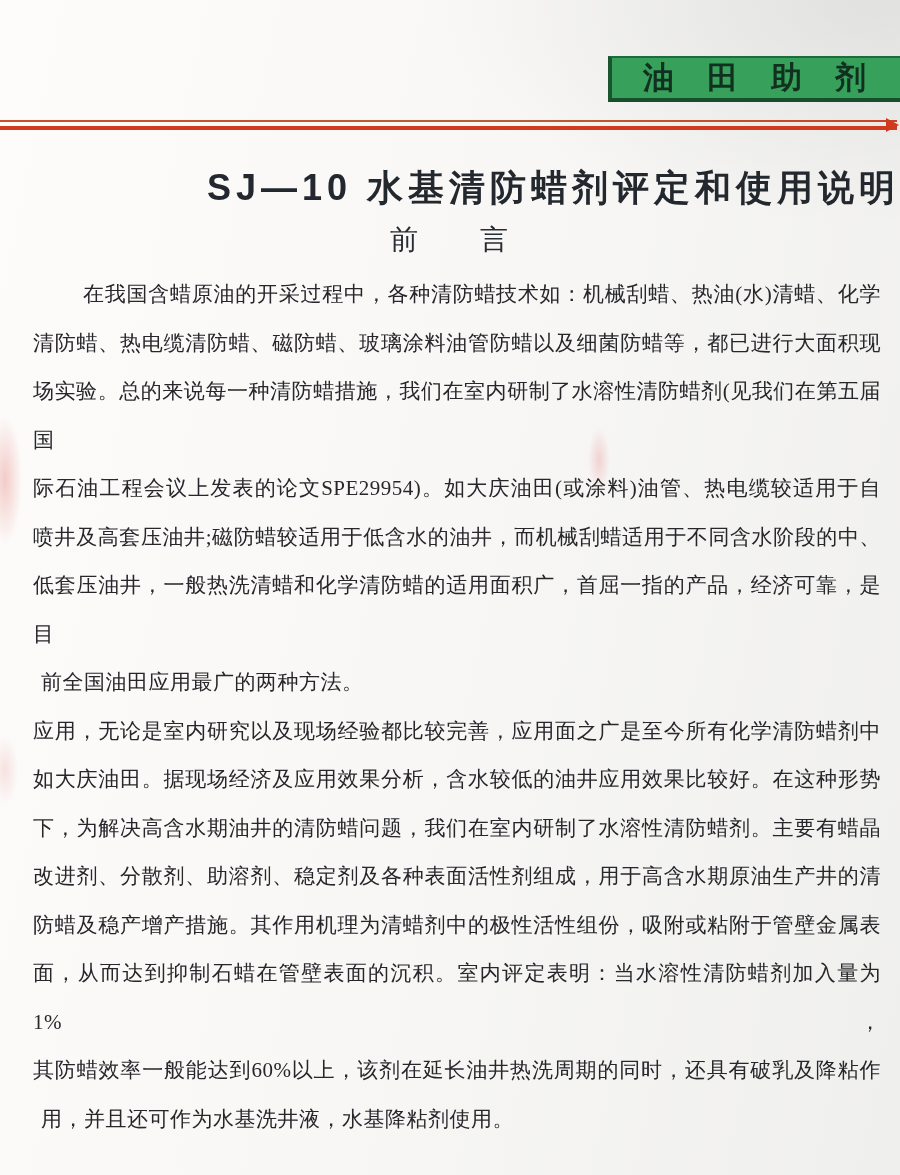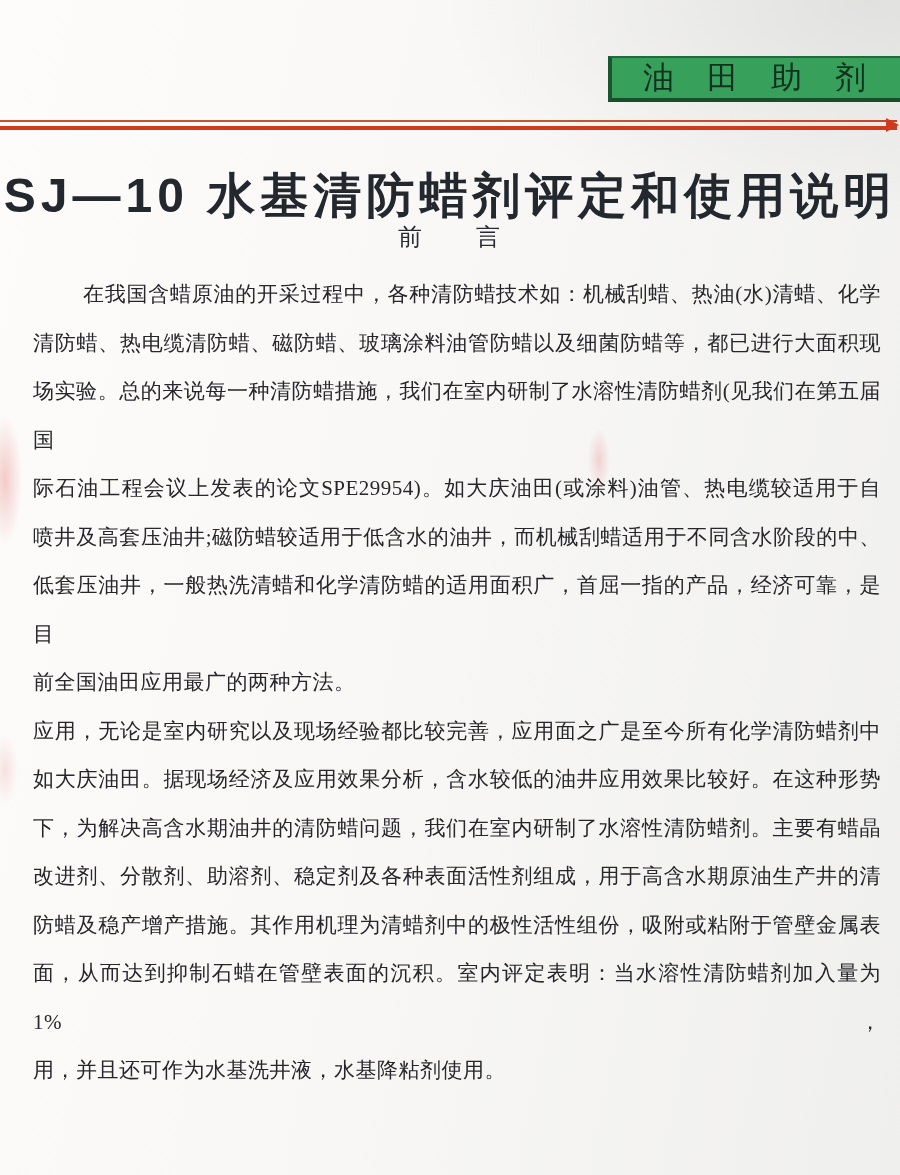--- a/index.html
+++ b/index.html
@@ -30,66 +30,66 @@
     position: absolute; top: 56px; left: 608px; right: 0; height: 46px;
     background: #37a15b;
     border-top: 2px solid #1f6b3c;
     border-bottom: 4px solid #174f2c;
     border-left: 4px solid #1a5530;
     box-sizing: border-box;
     display: flex; align-items: center; justify-content: center;
   }
   .banner-text {
     font-family: "Liberation Sans", "DejaVu Sans", sans-serif;
-    font-weight: normal; font-size: 31px; color: #12301f;
+    font-weight: bold; font-size: 31px; color: #12301f;
     letter-spacing: 33px; padding-left: 30px;
     white-space: nowrap;
   }
 
   
   .rule { position: absolute; top: 120px; left: 0; width: 897px; }
   .rule .line-thin  { height: 2px; background: linear-gradient(90deg, #c94e2b, #b65f33 55%, #c94326); }
   .rule .line-gap   { height: 4px; }
   .rule .line-thick { height: 4px; background: #d03a1d; }
   .rule .arrow {
     position: absolute; right: -2px; top: -2px;
     width: 0; height: 0;
     border-left: 13px solid #d03a1d;
     border-top: 7px solid transparent;
     border-bottom: 7px solid transparent;
   }
 
   .title {
     position: absolute; top: 164px; left: 0; width: 100%;
-    margin: 0; text-align: center;
+    margin: 0; text-align: right;
     font-family: "Liberation Sans", "DejaVu Sans", sans-serif;
-    font-weight: 600; font-size: 48px; letter-spacing: 5px;
+    font-weight: 600; font-size: 36px; letter-spacing: 5px;
     color: #23272e;
   }
   .subtitle {
     position: absolute; top: 221px; left: 0; width: 100%;
     margin: 0; text-align: center;
-    font-weight: 500; font-size: 24px; letter-spacing: 2px;
+    font-weight: 500; font-size: 28px; letter-spacing: 2px;
     color: #272b32;
   }
 
   .body-text {
     position: absolute; top: 270px; left: 33px; width: 848px;
     font-size: 21px; color: #26262b;
   }
   .para { margin: 0; }
   .line {
     line-height: 48.5px;
     text-align: justify;
     text-align-last: justify;
     text-justify: inter-character;
     letter-spacing: 0.5px;
   }
   .line.first { text-indent: 50px; }
-  .line.last  { text-align-last: left; }
+  .line.last  { text-align-last: left; margin-left: 8px; }
 </style>
 </head>
 <body>
 
 <div class="page">
 
   <div class="smudge s1"></div>
   <div class="smudge s2"></div>
   <div class="smudge s3"></div>
 
@@ -117,17 +117,18 @@
         <div class="line">低套压油井，一般热洗清蜡和化学清防蜡的适用面积广，首屈一指的产品，经济可靠，是目</div>
         <div class="line last">前全国油田应用最广的两种方法。</div>
       </div>
       <div class="para">
         <div class="line">应用，无论是室内研究以及现场经验都比较完善，应用面之广是至今所有化学清防蜡剂中</div>
         <div class="line">如大庆油田。据现场经济及应用效果分析，含水较低的油井应用效果比较好。在这种形势</div>
         <div class="line">下，为解决高含水期油井的清防蜡问题，我们在室内研制了水溶性清防蜡剂。主要有蜡晶</div>
         <div class="line">改进剂、分散剂、助溶剂、稳定剂及各种表面活性剂组成，用于高含水期原油生产井的清</div>
         <div class="line">防蜡及稳产增产措施。其作用机理为清蜡剂中的极性活性组份，吸附或粘附于管壁金属表</div>
         <div class="line">面，从而达到抑制石蜡在管壁表面的沉积。室内评定表明：当水溶性清防蜡剂加入量为1%，</div>
+        <div class="line">其防蜡效率一般能达到60%以上，该剂在延长油井热洗周期的同时，还具有破乳及降粘作</div>
         <div class="line last">用，并且还可作为水基洗井液，水基降粘剂使用。</div>
       </div>
     </div>
 
 </div>
 
 </body></html>

